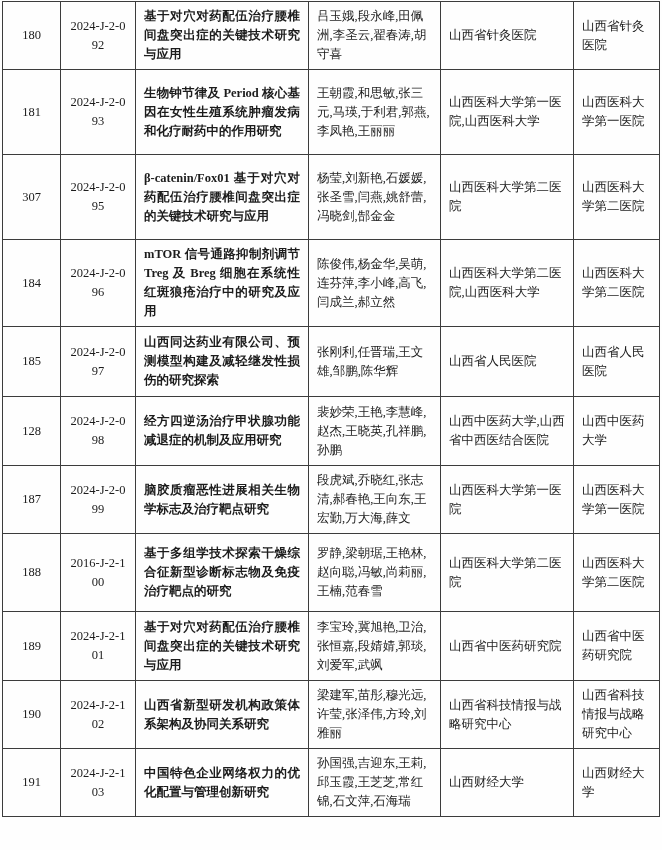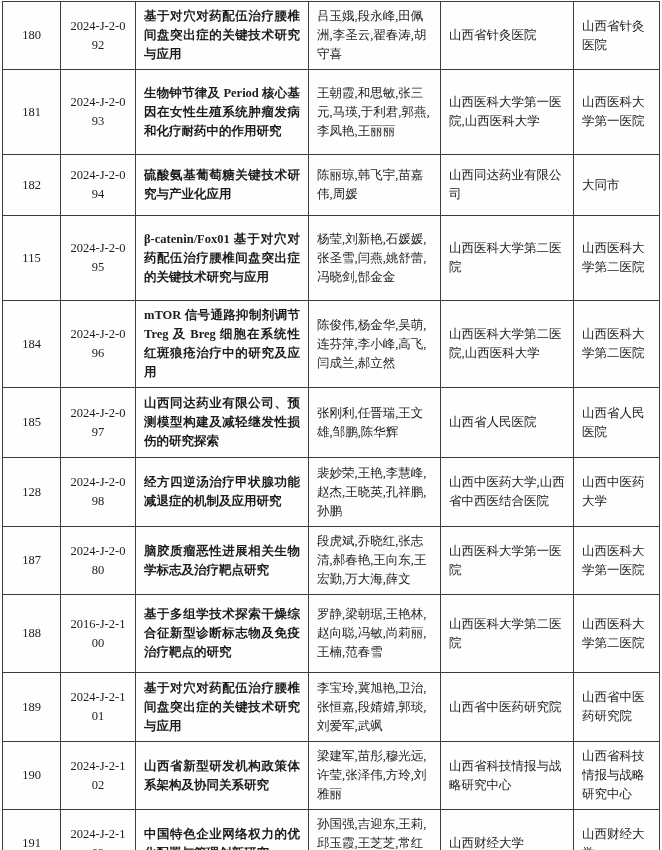--- a/index.html
+++ b/index.html
@@ -79,30 +79,22 @@
           <td class="c-nom">山西省针灸医院</td>
         </tr>
         <tr style="height: 85px;">
           <td class="c-no">181</td>
           <td class="c-id">2024-J-2-093</td>
           <td class="c-title">生物钟节律及 Period 核心基因在女性生殖系统肿瘤发病和化疗耐药中的作用研究</td>
           <td class="c-members">王朝霞,和思敏,张三元,马瑛,于利君,郭燕,李凤艳,王丽丽</td>
           <td class="c-units">山西医科大学第一医院,山西医科大学</td>
           <td class="c-nom">山西医科大学第一医院</td>
         </tr>
-        <tr style="height: 61px;">
-          <td class="c-no">182</td>
-          <td class="c-id">2024-J-2-094</td>
-          <td class="c-title">硫酸氨基葡萄糖关键技术研究与产业化应用</td>
-          <td class="c-members">陈丽琼,韩飞宇,苗嘉伟,周媛</td>
-          <td class="c-units">山西同达药业有限公司</td>
-          <td class="c-nom">大同市</td>
-        </tr>
         <tr style="height: 85px;">
-          <td class="c-no">115</td>
+          <td class="c-no">307</td>
           <td class="c-id">2024-J-2-095</td>
           <td class="c-title">β-catenin/Fox01 基于对穴对药配伍治疗腰椎间盘突出症的关键技术研究与应用</td>
           <td class="c-members">杨莹,刘新艳,石媛媛,张圣雪,闫燕,姚舒蕾,冯晓剑,郜金金</td>
           <td class="c-units">山西医科大学第二医院</td>
           <td class="c-nom">山西医科大学第二医院</td>
         </tr>
         <tr style="height: 85px;">
           <td class="c-no">184</td>
           <td class="c-id">2024-J-2-096</td>
           <td class="c-title">mTOR 信号通路抑制剂调节 Treg 及 Breg 细胞在系统性红斑狼疮治疗中的研究及应用</td>
@@ -121,21 +113,21 @@
         <tr style="height: 69px;">
           <td class="c-no">128</td>
           <td class="c-id">2024-J-2-098</td>
           <td class="c-title">经方四逆汤治疗甲状腺功能减退症的机制及应用研究</td>
           <td class="c-members">裴妙荣,王艳,李慧峰,赵杰,王晓英,孔祥鹏,孙鹏</td>
           <td class="c-units">山西中医药大学,山西省中西医结合医院</td>
           <td class="c-nom">山西中医药大学</td>
         </tr>
         <tr style="height: 61px;">
           <td class="c-no">187</td>
-          <td class="c-id">2024-J-2-080</td>
+          <td class="c-id">2024-J-2-099</td>
           <td class="c-title">脑胶质瘤恶性进展相关生物学标志及治疗靶点研究</td>
           <td class="c-members">段虎斌,乔晓红,张志清,郝春艳,王向东,王宏勤,万大海,薛文</td>
           <td class="c-units">山西医科大学第一医院</td>
           <td class="c-nom">山西医科大学第一医院</td>
         </tr>
         <tr style="height: 78px;">
           <td class="c-no">188</td>
           <td class="c-id">2016-J-2-100</td>
           <td class="c-title">基于多组学技术探索干燥综合征新型诊断标志物及免疫治疗靶点的研究</td>
           <td class="c-members">罗静,梁朝琚,王艳林,赵向聪,冯敏,尚莉丽,王楠,范春雪</td>

